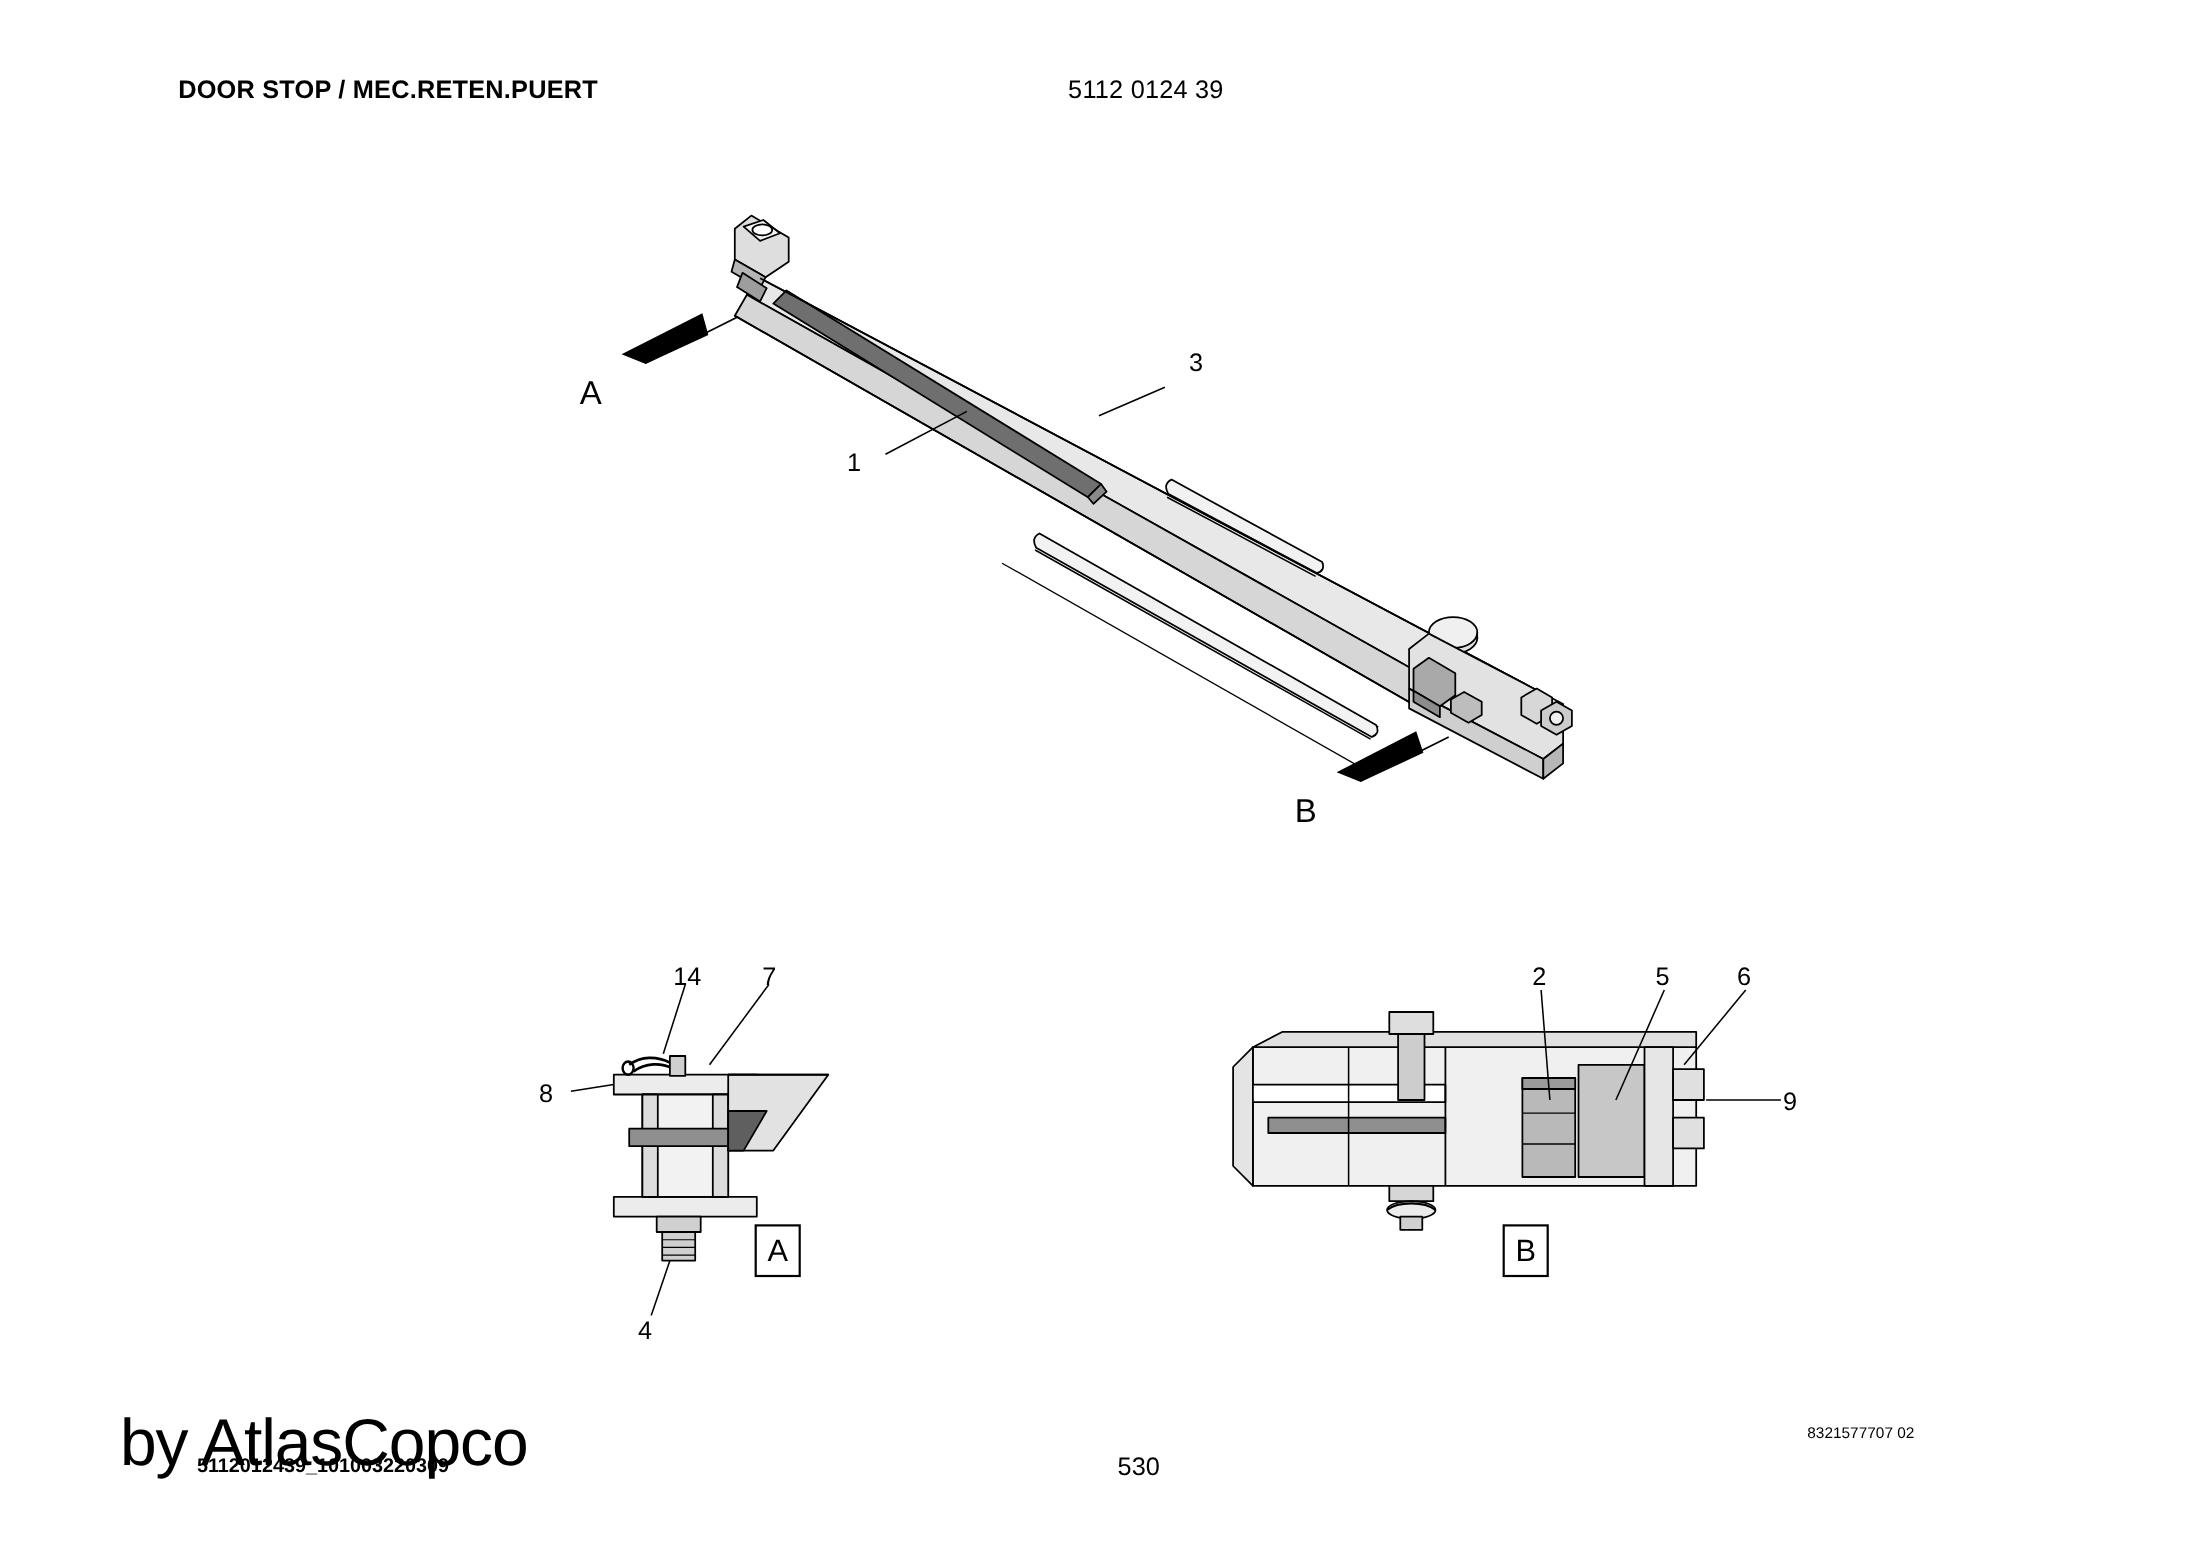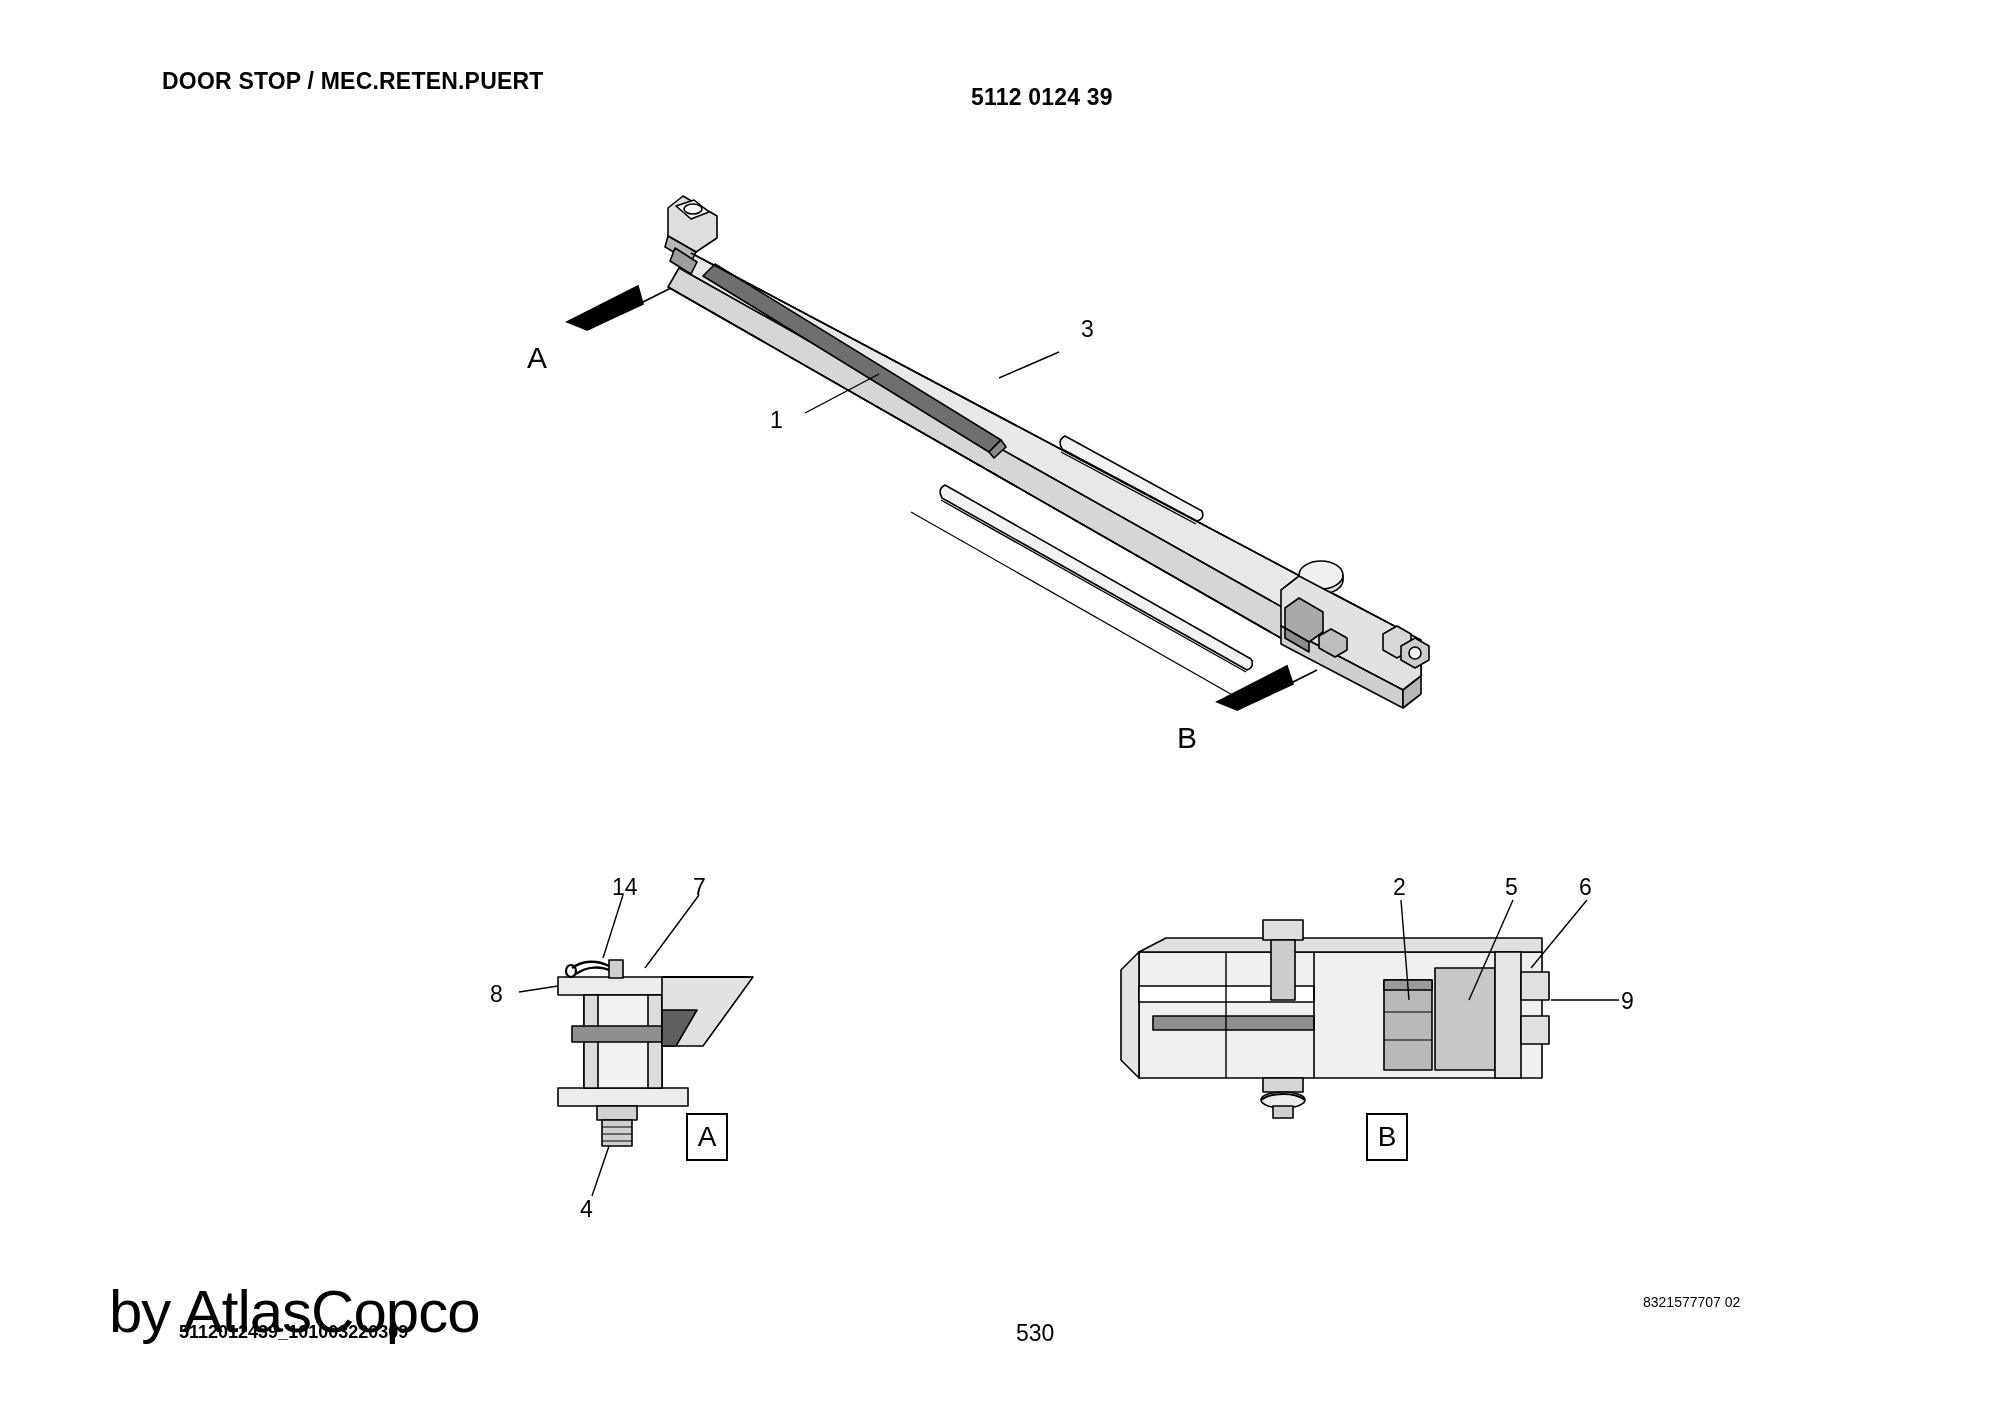--- a/index.html
+++ b/index.html
@@ -26,23 +26,23 @@
     left: 131px;
     top: 68px;
     font-size: 23px;
     font-weight: bold;
     letter-spacing: 0.2px;
     white-space: nowrap;
   }
   .hdr-partno {
     position: absolute;
     left: 940px;
-    top: 84px;
-    font-size: 23px;
-    font-weight: bold;
+    top: 68px;
+    font-size: 23px;
+    font-weight: normal;
     letter-spacing: 0.2px;
     white-space: nowrap;
   }
 
   
   .brand {
     position: absolute;
     left: 78px;
     top: 1277px;
     font-size: 60px;

